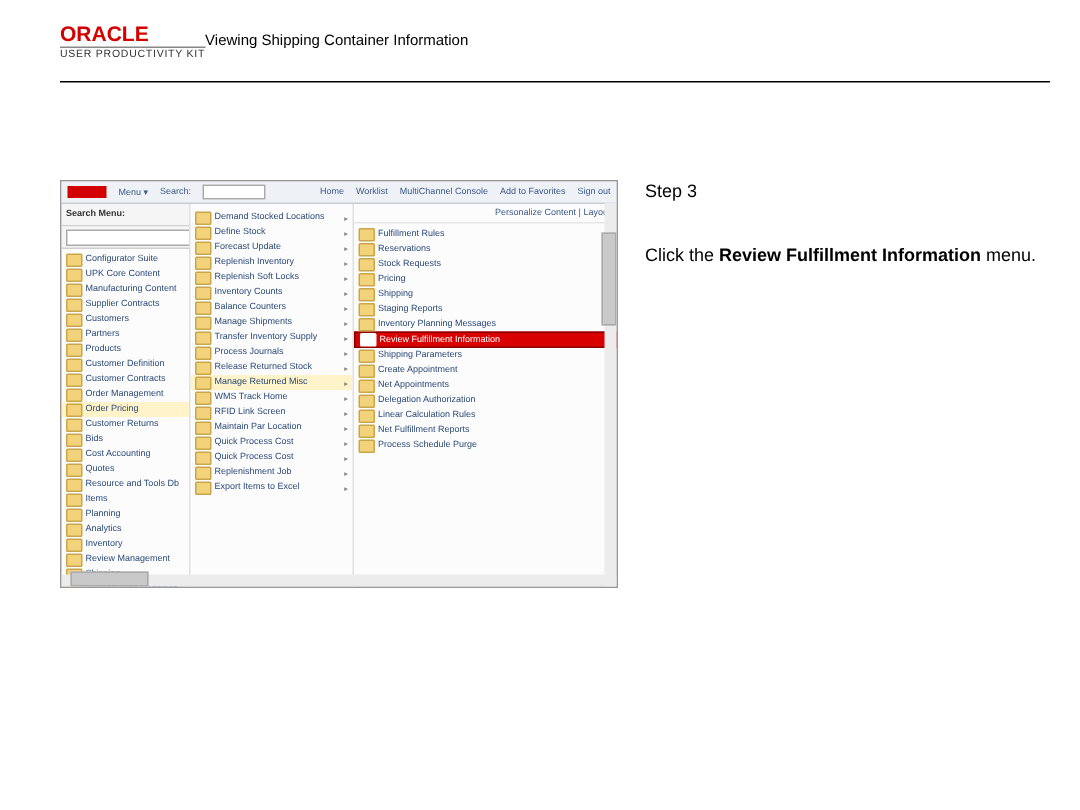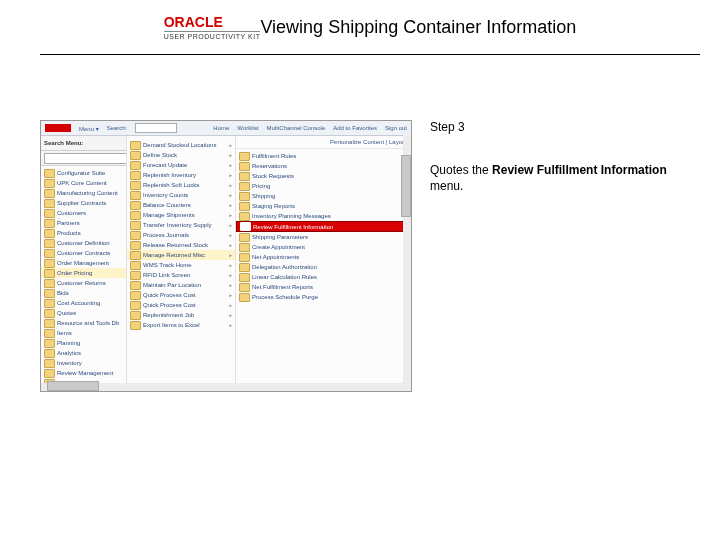--- a/index.html
+++ b/index.html
@@ -1,21 +1,21 @@
 <!DOCTYPE html>
 <html><head>
 <meta charset="utf-8">
 <style>
 html,body{margin:0;padding:0;width:720px;height:540px;background:#fff;font-family:Arial,Helvetica,sans-serif;font-size:11px;color:#333;overflow:hidden}
 .page{position:relative;width:720px;height:540px}
-.hdr{position:absolute;top:14px;left:40px;right:20px;display:flex;align-items:center;justify-content:center}
+.hdr{position:absolute;top:14px;left:40px;right:20px;display:flex;align-items:center;justify-content:flex-start}
 .logo{font-size:14px;font-weight:bold;color:#000}
 .logo .red{color:#d30000}
 .logo-sub{font-size:7px;letter-spacing:.5px;color:#333;border-top:1px solid #888;padding-top:1px;margin-top:1px}
-.title{font-size:18px;color:#000}
+.title{font-size:10px;color:#000}
 .rule{position:absolute;top:54px;left:40px;right:20px;height:1px;background:#000}
 .shot{position:absolute;top:120px;left:40px;width:370px;height:270px;border:1px solid #999;background:#fcfcfc;overflow:hidden}
 .topnav{height:14px;background:#eef2f6;border-bottom:1px solid #c7cdd4;display:flex;align-items:center;padding:0 4px;font-size:6px;color:#3a5a8a;gap:8px}
 .topnav .sp{flex:1}
 .topnav .so{color:#3a5a8a}
 .cols{display:flex;height:calc(100% - 14px)}
 .col{overflow:hidden}
 .col1{width:85px;border-right:1px solid #e0e0e0}
 .col2{width:108px;border-right:1px solid #e0e0e0}
 .col3{flex:1}
@@ -339,17 +339,17 @@
         <div class="sb-th"></div>
       </div>
   <div class="hsb">
         <div class="hsb-th"></div>
       </div>
 </div>
 
 <div class="side">
   <div class="step">Step 3</div>
   <div class="inst">
-    <span>Quotes the </span><b>Review Fulfillment Information</b><span> menu.</span>
+    <span>Click the </span><b>Review Fulfillment Information</b><span> menu.</span>
   </div>
 </div>
 
 </div>
 
 </body></html>

